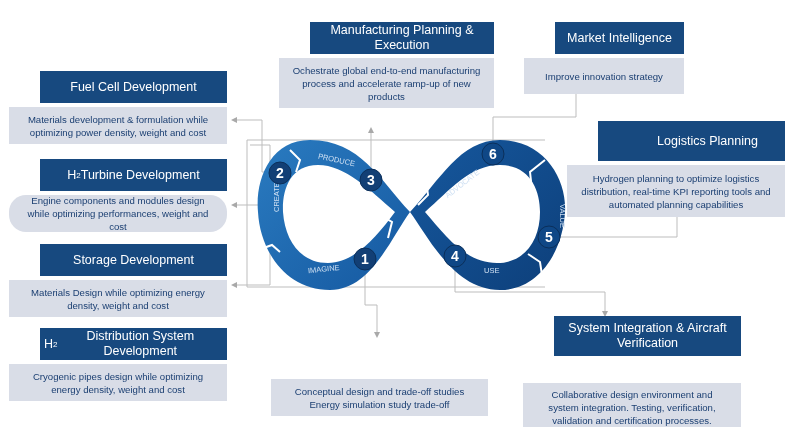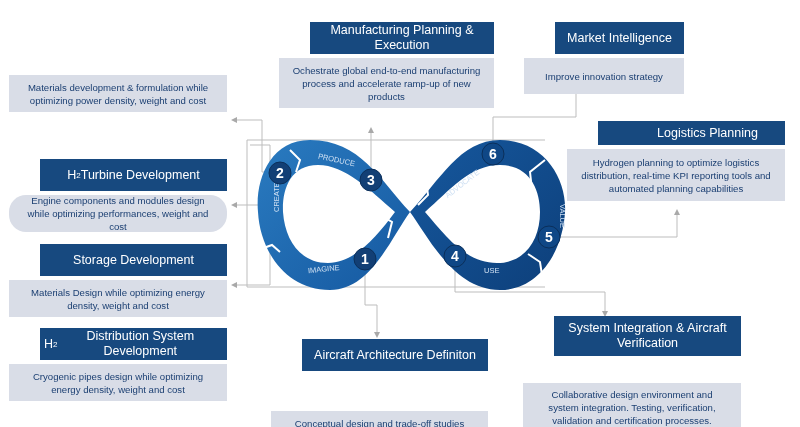--- a/index.html
+++ b/index.html
@@ -122,20 +122,21 @@
       <text x="549" y="242">5</text>
     </g>
     <g>
       <circle cx="493" cy="154" r="11" fill="#0f4786" stroke="#0b2f5a"></circle>
       <text x="493" y="159">6</text>
     </g>
   </g>
 </svg>
 
 <div class="card" style="left:9px; top:71px; width:218px;">
+  <div class="hd" style="height:32px;">Fuel Cell Development</div>
   <div class="bd" style="height:37px;">Materials development &amp; formulation while optimizing power density, weight and cost</div>
 </div>
 
 <div class="card" style="left:9px; top:159px; width:218px;">
   <div class="hd" style="height:32px;">
       <span>H</span>
       <sub>2</sub>
       <span> Turbine Development</span>
     </div>
   <div class="bd" style="height:37px;border-radius:17px;">Engine components and modules design while optimizing performances, weight and cost</div>
@@ -159,25 +160,24 @@
   <div class="hd" style="height:32px;">Manufacturing Planning &amp; Execution</div>
   <div class="bd" style="height:50px;">Ochestrate global end-to-end manufacturing process and accelerate ramp-up of new products</div>
 </div>
 
 <div class="card" style="left:524px; top:22px; width:160px;">
   <div class="hd" style="height:32px;">Market Intelligence</div>
   <div class="bd" style="height:36px;">Improve innovation strategy</div>
 </div>
 
 <div class="card" style="left:567px; top:121px; width:218px;">
-  <div class="hd" style="height:24px;padding-left:36px;">Logistics Planning</div>
+  <div class="hd" style="height:40px;padding-left:36px;">Logistics Planning</div>
   <div class="bd" style="height:52px;">Hydrogen planning to optimize logistics distribution, real-time KPI reporting tools and automated planning capabilities</div>
 </div>
 
 <div class="card" style="left:523px; top:316px; width:218px;">
   <div class="hd" style="height:40px;">System Integration &amp; Aircraft Verification</div>
   <div class="bd" style="height:48px;margin-top:27px;">Collaborative design environment and system integration. Testing, verification, validation and certification processes.</div>
 </div>
 
 <div class="card" style="left:271px; top:339px; width:217px;">
-  <div class="hd" style="height:32px;">Aircraft Architecture Definiton</div>
   <div class="bd" style="height:37px;margin-top:40px;">Conceptual design and trade-off studies Energy simulation study trade-off</div>
 </div>
 
 </body></html>

